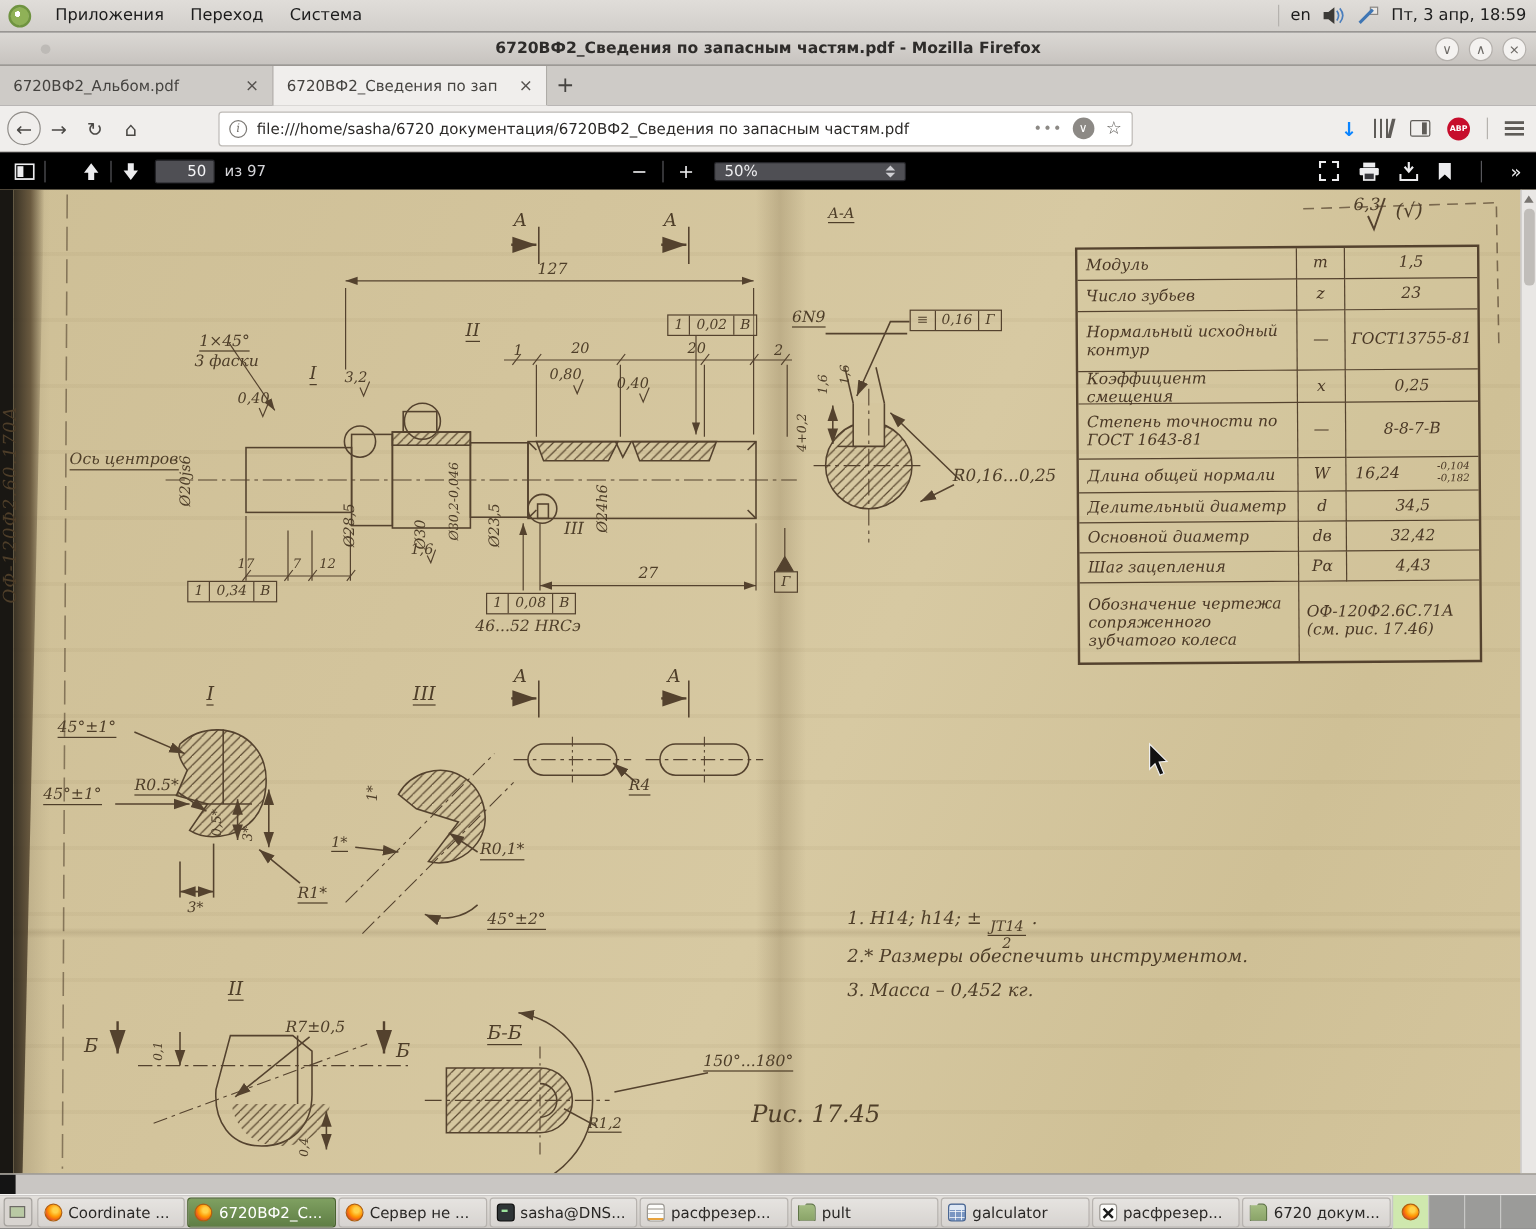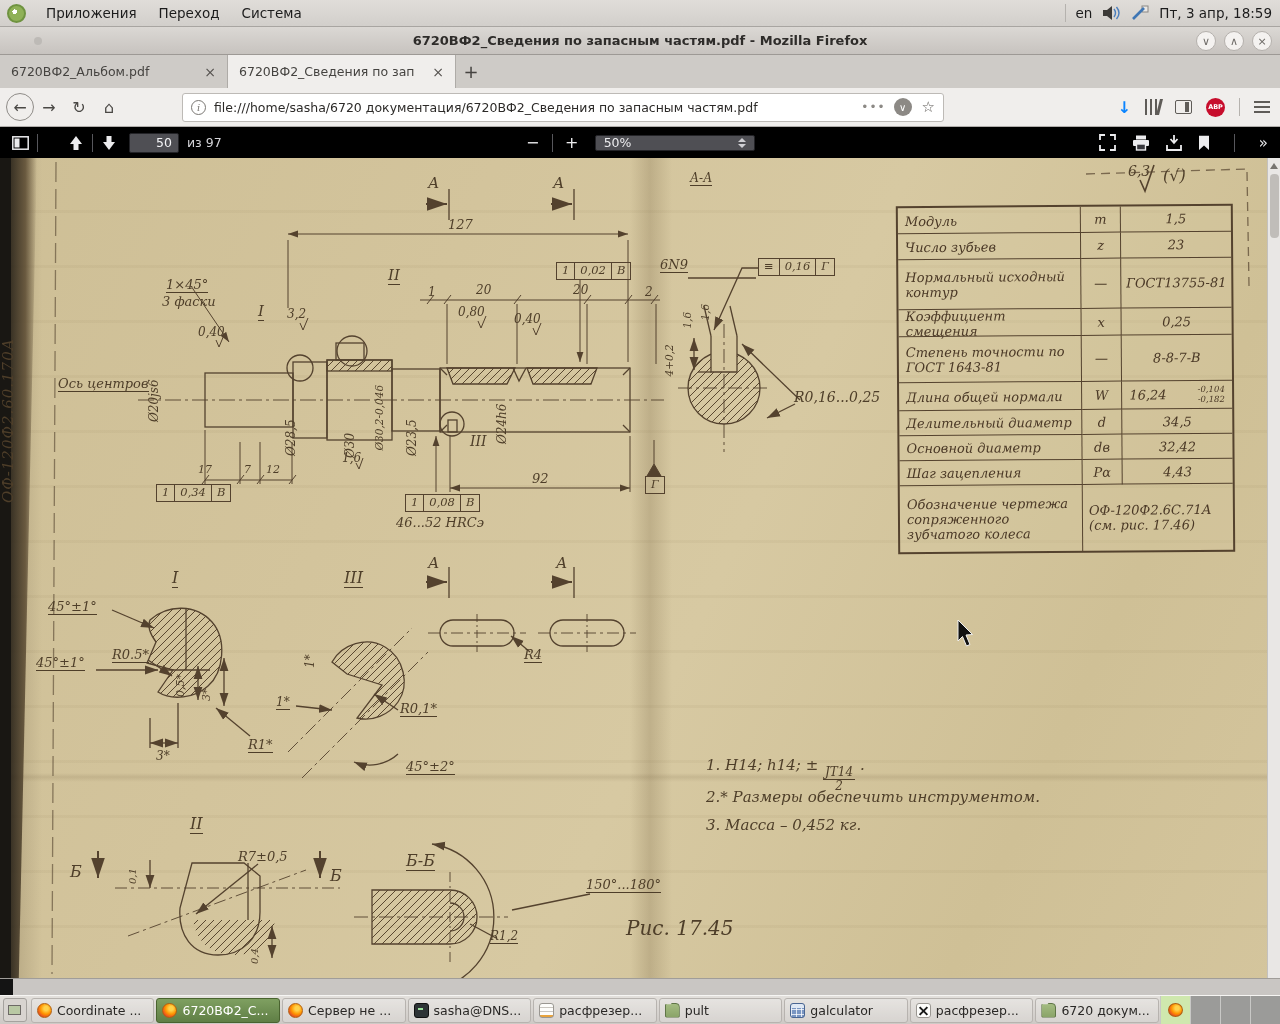--- a/index.html
+++ b/index.html
@@ -481,21 +481,21 @@
     <span class="L rot" style="left:297px;top:286px;font-size:12px;">Ø28,5</span>
     <span class="L rot" style="left:356px;top:288px;font-size:12px;">Ø30</span>
     <span class="L rot" style="left:384px;top:282px;font-size:10.5px;">Ø30,2-0,046</span>
     <span class="L rot" style="left:418px;top:286px;font-size:12px;">Ø23,5</span>
     <span class="L rot" style="left:508px;top:274px;font-size:12px;">Ø24h6</span>
     <span class="L" style="left:198px;top:306px;font-size:11px;">17</span>
     <span class="L" style="left:244px;top:306px;font-size:11px;">7</span>
     <span class="L" style="left:266px;top:306px;font-size:11px;">12</span>
     <span class="L" style="left:342px;top:294px;font-size:12px;">1,6</span>
     <span class="L" style="left:396px;top:358px;">46...52 HRCэ</span>
-    <span class="L" style="left:532px;top:314px;">92</span>
+    <span class="L" style="left:532px;top:314px;">27</span>
     <span class="L u" style="left:660px;top:100px;">6N9</span>
     <span class="L" style="left:470px;top:276px;font-size:14px;">ІІІ</span>
     <span class="L rot" style="left:692px;top:160px;font-size:10.5px;">1,6</span>
     <span class="L rot" style="left:710px;top:152px;font-size:10.5px;">1,6</span>
     <span class="L rot" style="left:674px;top:208px;font-size:10.5px;">4+0,2</span>
     <span class="L" style="left:794px;top:232px;font-size:14px;">R0,16...0,25</span>
 
     <div class="frame" style="left:556px;top:104px;">
       <span>1</span>
         <span>0,02</span>

